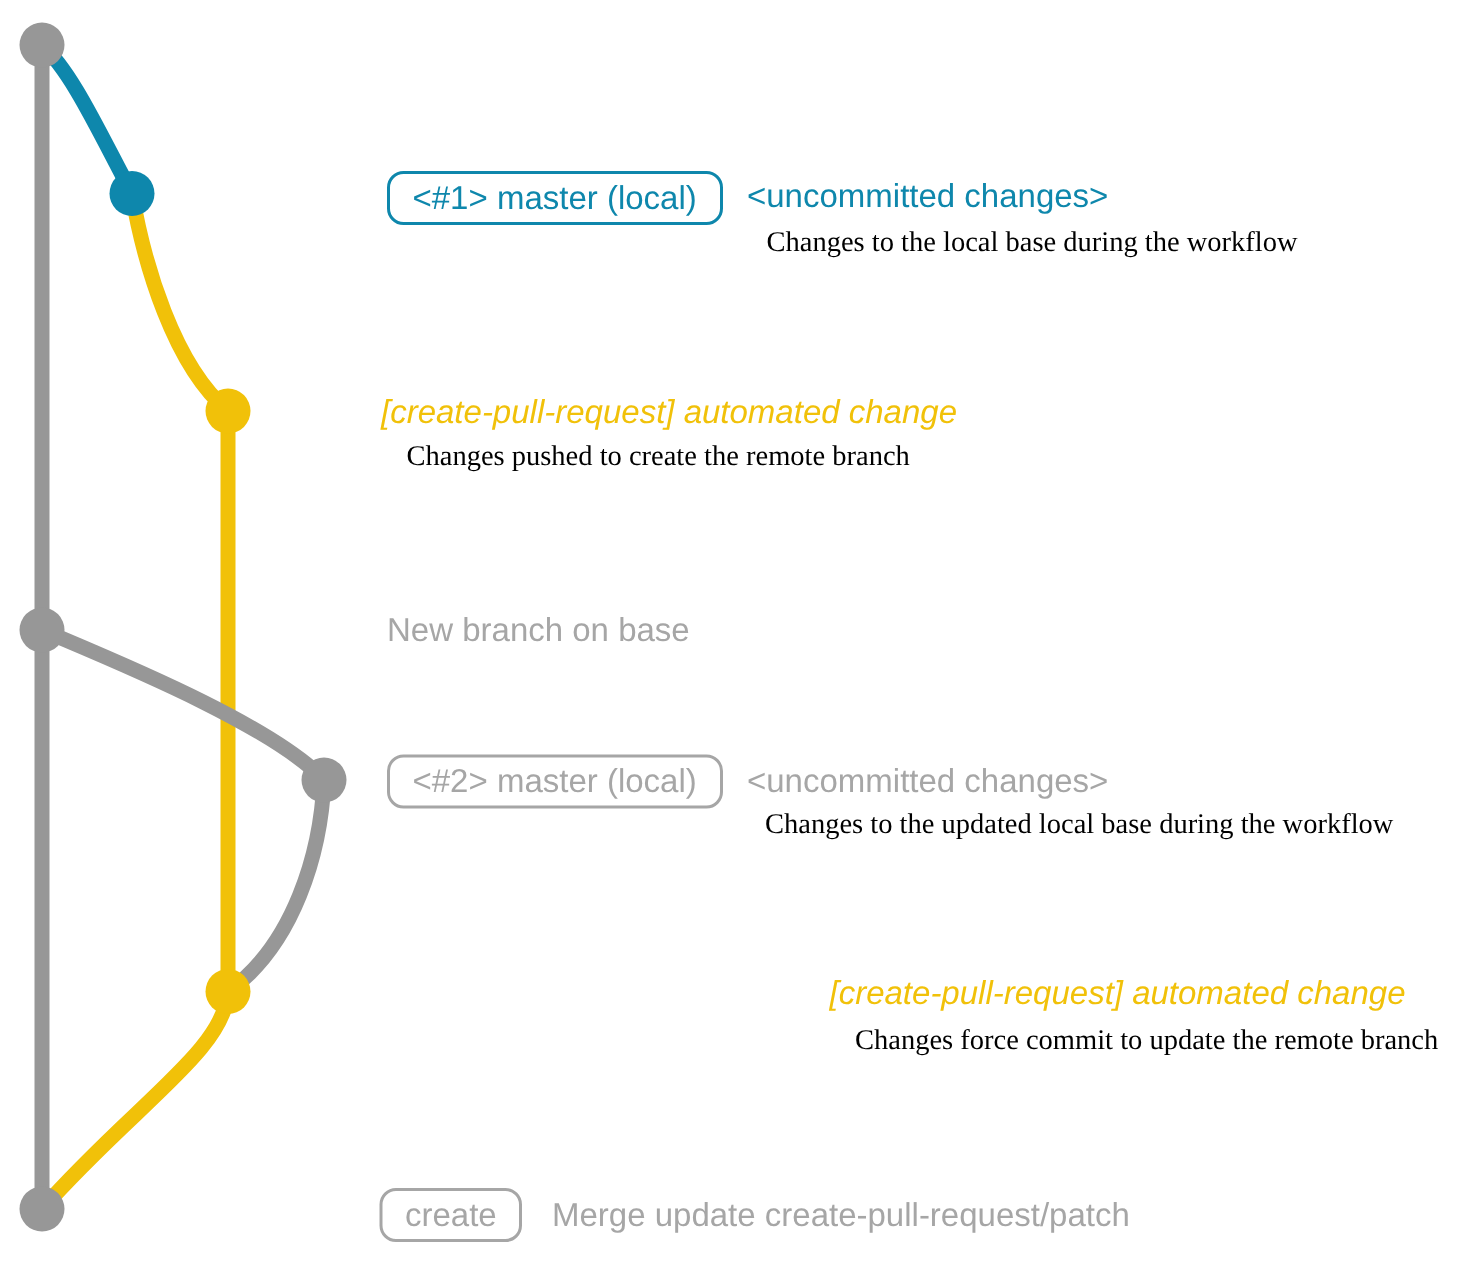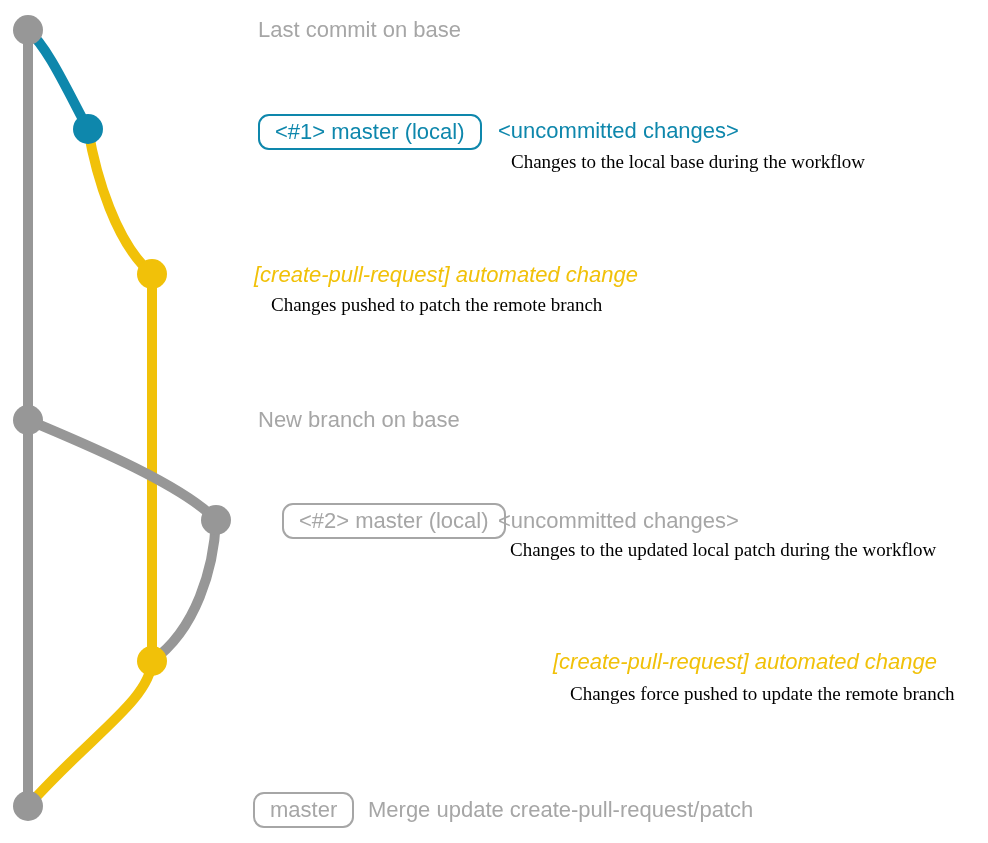--- a/index.html
+++ b/index.html
@@ -70,40 +70,39 @@
 
     <circle class="dot-gray" cx="28" cy="30" r="15"></circle>
     <circle class="dot-teal" cx="88" cy="129" r="15"></circle>
     <circle class="dot-yellow" cx="152" cy="274" r="15"></circle>
     <circle class="dot-gray" cx="28" cy="420" r="15"></circle>
     <circle class="dot-gray" cx="216" cy="520" r="15"></circle>
     <circle class="dot-yellow" cx="152" cy="661" r="15"></circle>
     <circle class="dot-gray" cx="28" cy="806" r="15"></circle>
   </svg>
 
-  <div class="abs sans-label c-gray" style="left:258px;top:17px;">Last commit on base</div>
 
   <div class="abs branch-box box-teal" style="left:258px;top:114px;">
     <span>&lt;#1&gt; master (local)</span>
   </div>
   <div class="abs sans-label c-teal" style="left:498px;top:118px;">&lt;uncommitted changes&gt;</div>
   <div class="abs note" style="left:511px;top:151px;">Changes to the local base during the workflow</div>
 
   <div class="abs sans-label c-yellow" style="left:254px;top:262px;">[create-pull-request] automated change</div>
-  <div class="abs note" style="left:271px;top:294px;">Changes pushed to patch the remote branch</div>
+  <div class="abs note" style="left:271px;top:294px;">Changes pushed to create the remote branch</div>
 
   <div class="abs sans-label c-gray" style="left:258px;top:407px;">New branch on base</div>
 
-  <div class="abs branch-box box-gray" style="left:258px;top:503px;margin-left:24px;">
+  <div class="abs branch-box box-gray" style="left:258px;top:503px;">
     <span>&lt;#2&gt; master (local)</span>
   </div>
   <div class="abs sans-label c-gray" style="left:498px;top:508px;">&lt;uncommitted changes&gt;</div>
-  <div class="abs note" style="left:510px;top:539px;">Changes to the updated local patch during the workflow</div>
+  <div class="abs note" style="left:510px;top:539px;">Changes to the updated local base during the workflow</div>
 
   <div class="abs sans-label c-yellow" style="left:553px;top:649px;">[create-pull-request] automated change</div>
-  <div class="abs note" style="left:570px;top:683px;">Changes force pushed to update the remote branch</div>
+  <div class="abs note" style="left:570px;top:683px;">Changes force commit to update the remote branch</div>
 
   <div class="abs branch-box box-gray" style="left:253px;top:792px;">
-    <span>master</span>
+    <span>create</span>
   </div>
   <div class="abs sans-label c-gray" style="left:368px;top:797px;">Merge update create-pull-request/patch</div>
 
 </div>
 
 </body></html>

